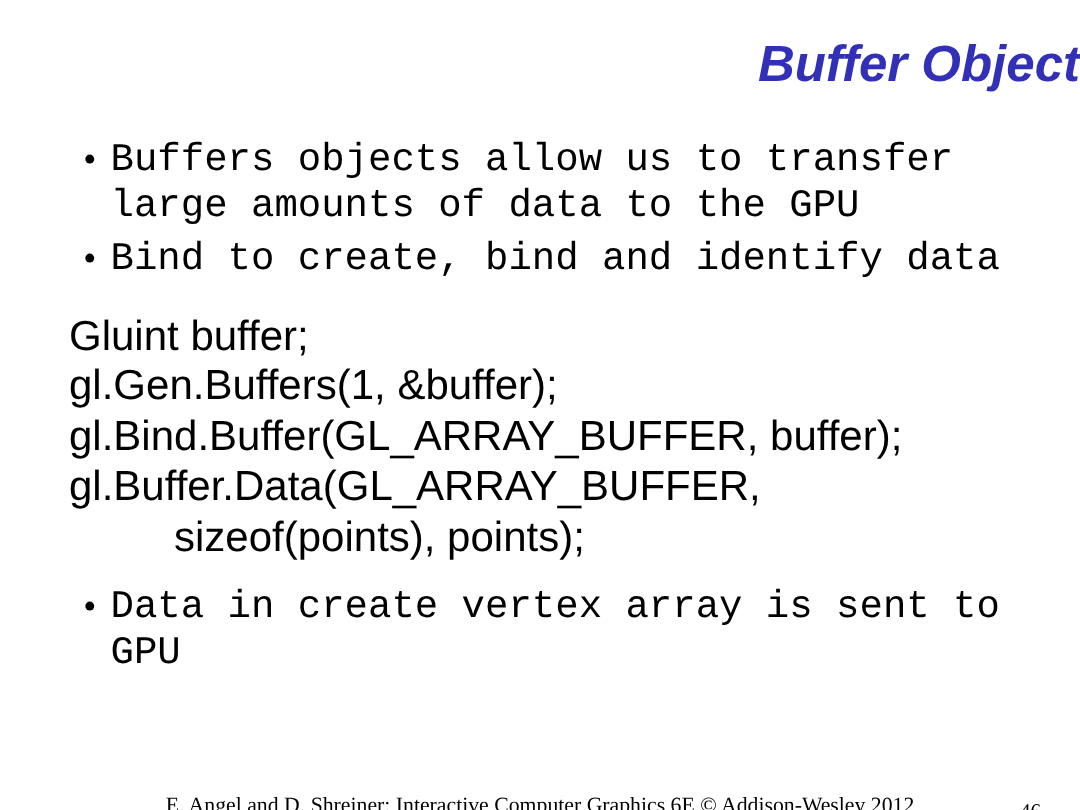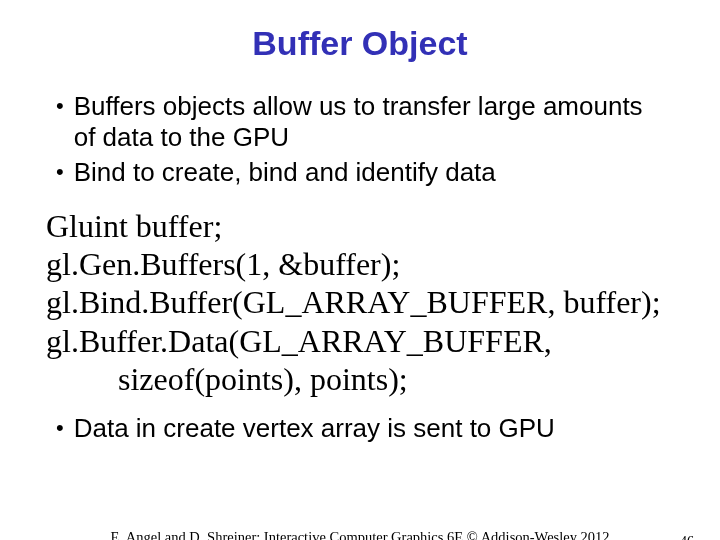--- a/index.html
+++ b/index.html
@@ -12,49 +12,51 @@
     color: #000;
     overflow: hidden;
   }
   .slide {
     position: relative;
     width: 720px;
     height: 540px;
     box-sizing: border-box;
   }
   .title {
-    text-align: center;
+    text-align: right;
     font-size: 34px;
     font-weight: bold;
     color: #3230b6;
     margin-top: 24px;
     margin-bottom: 28px;
+    font-style: italic;
   }
   .bullets {
     margin: 0 50px 14px 56px;
   }
   .bullet {
     display: flex;
     align-items: flex-start;
     font-size: 26px;
     line-height: 1.2;
     margin-bottom: 4px;
   }
   .bullet .dot {
     font-size: 22px;
     margin-right: 10px;
     margin-top: 2px;
     flex: 0 0 auto;
   }
   .bullet .txt {
     flex: 1 1 auto;
+    font-family: Liberation Mono, monospace;
   }
   .codeblock {
-    font-family: Liberation Serif, serif;
-    font-size: 32px;
+    font-family: Liberation Sans, sans-serif;
+    font-size: 28px;
     line-height: 1.2;
     margin: 18px 46px 14px 46px;
     white-space: pre;
   }
   .footer {
     position: absolute;
     bottom: 18px;
     left: 0;
     width: 100%;
     text-align: center;

